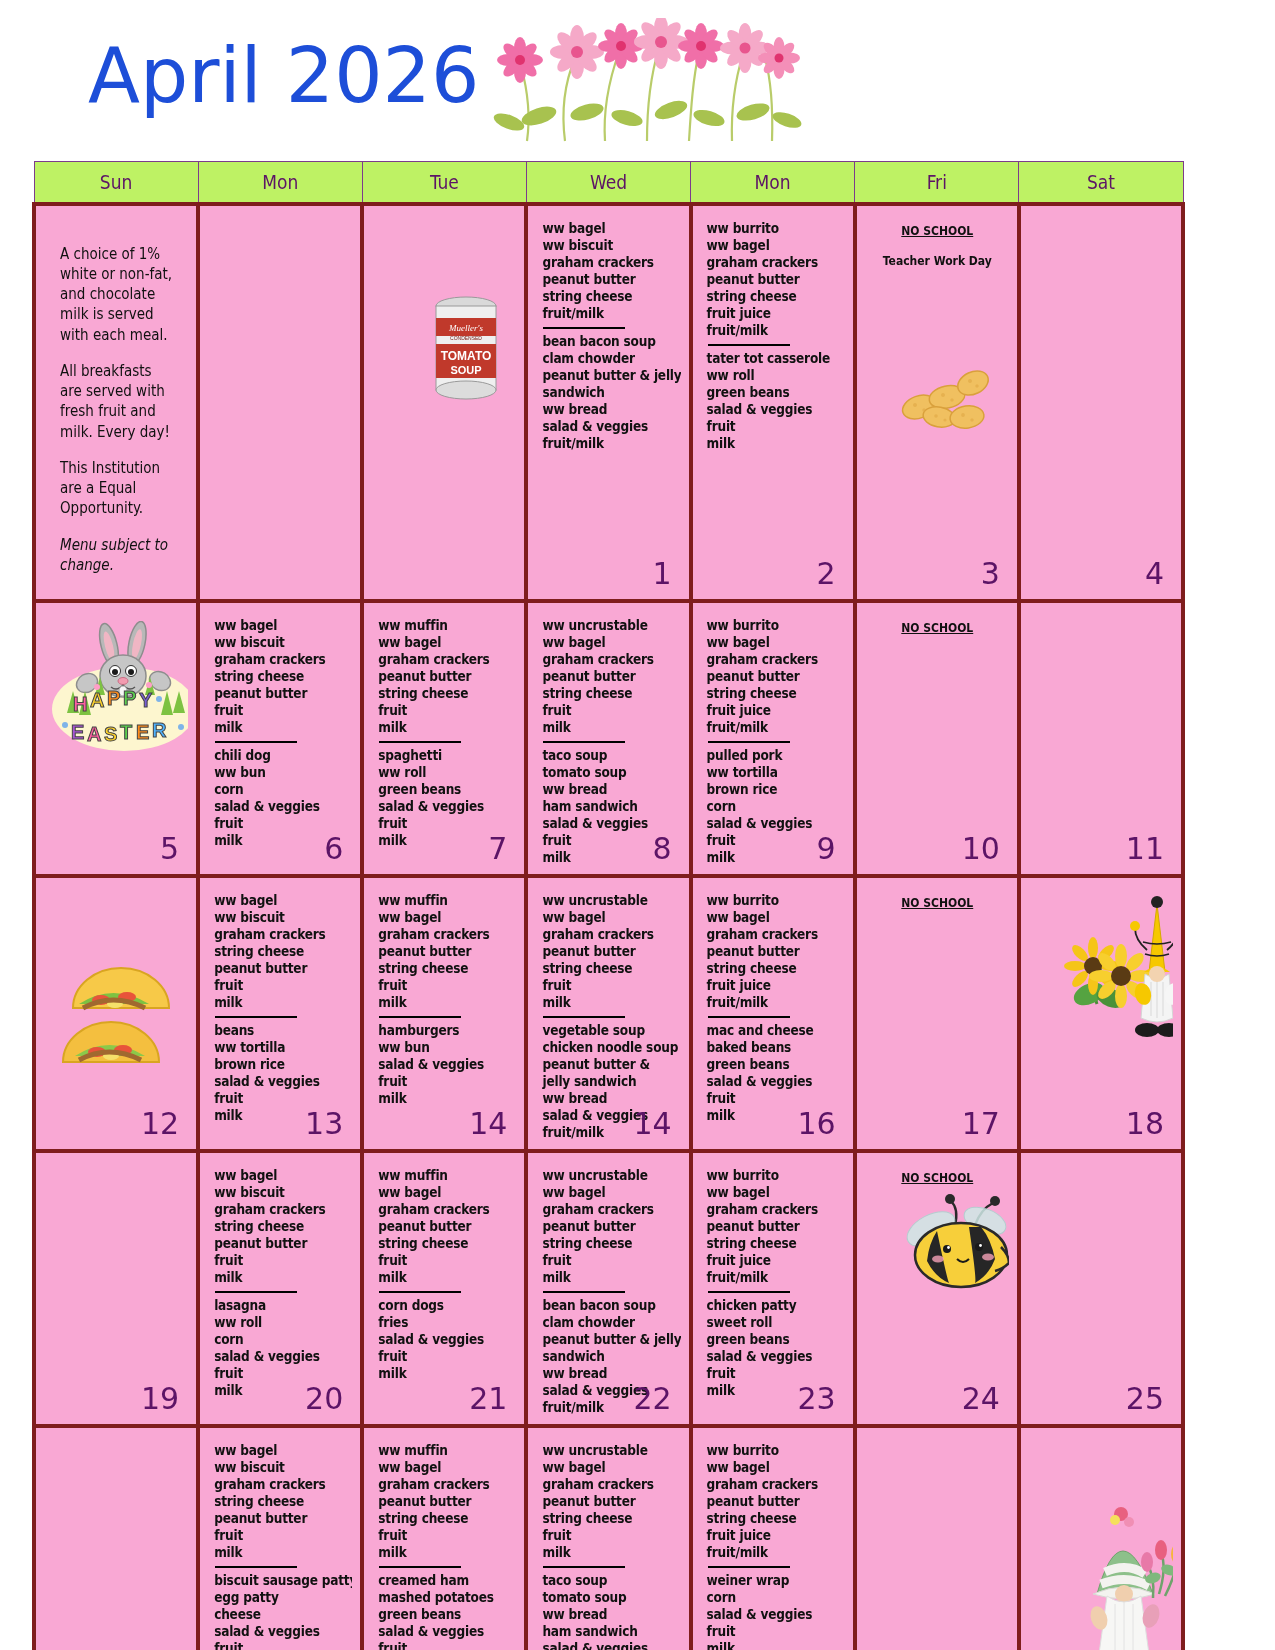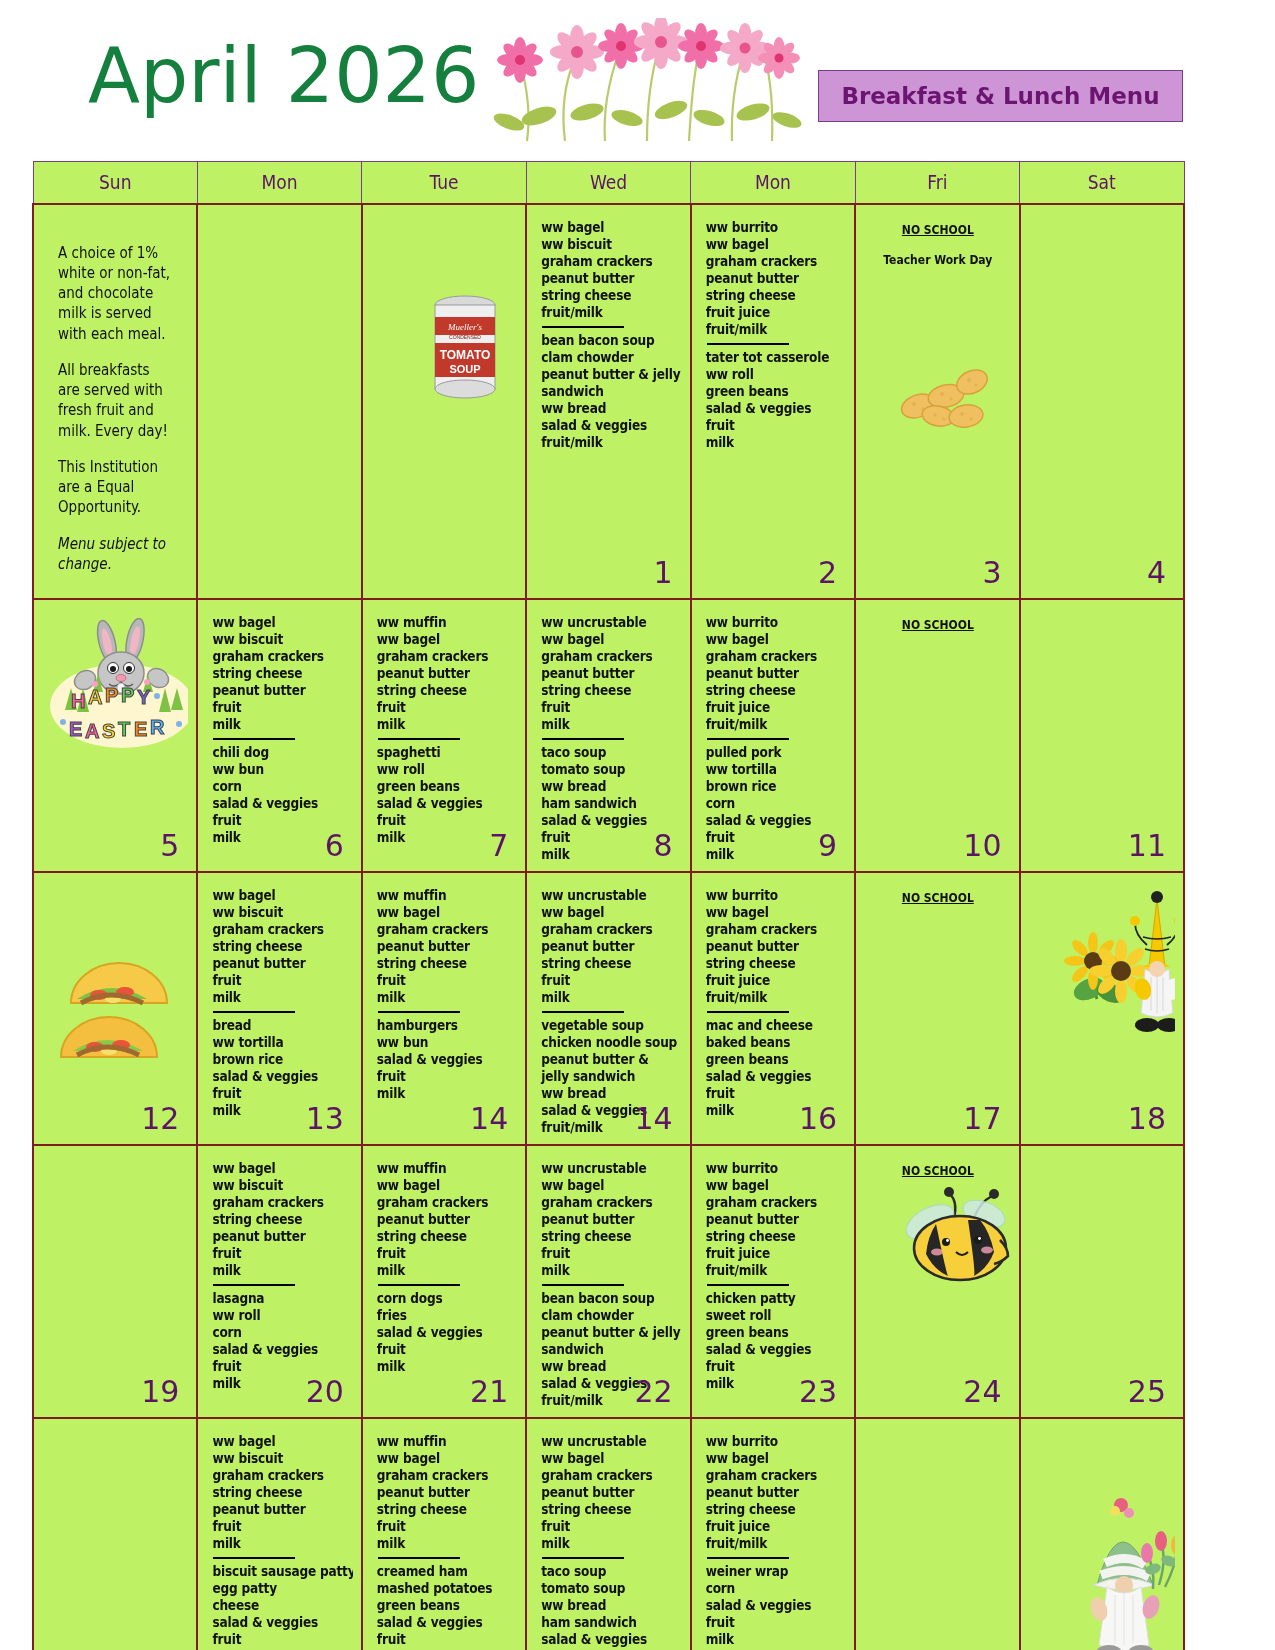--- a/index.html
+++ b/index.html
@@ -19,21 +19,21 @@
   .header {
     position: relative;
     height: 150px;
     width: 1275px;
   }
   .month-title {
     position: absolute;
     left: 88px; top: 38px;
     font-size: 76px;
     font-weight: 400;
-    color: #15803d;
+    color: #1d4ed8;
     letter-spacing: 0px;
     font-family: "DejaVu Sans", sans-serif;
     line-height: 1;
   }
   .flowers {
     position: absolute;
     left: 487px; top: 18px;
     width: 330px; height: 125px;
   }
   .menu-banner {
@@ -64,25 +64,25 @@
   .cal th {
     background: #bef264;
     border: 1px solid #7c3c8c;
     height: 42px;
     font-family: "DejaVu Sans Condensed", "Liberation Sans Narrow", "Liberation Sans", sans-serif;
     font-size: 19px;
     font-weight: 400;
     color: #5c1466;
   }
   .cal td {
-    border: 2px solid #7f1d1d;
+    border: 4px solid #7f1d1d;
     vertical-align: top;
     padding: 8px;
     position: relative;
-    background: #bef264;
+    background: #f9a8d4;
   }
   .cal tr.week td { height: 266px; }
   .cal tr.week:last-child td { height: 268px; }
 
   .cell-inner {
     position: relative;
     width: 100%; height: 100%;
     padding: 6px 5px 0 6px;
     overflow: hidden;
   }
@@ -260,23 +260,20 @@
               <ellipse cx="8" cy="8" rx="9" ry="5" transform="rotate(45 8 8)"></ellipse>
               <ellipse cx="8" cy="-8" rx="9" ry="5" transform="rotate(-45 8 -8)"></ellipse>
               <ellipse cx="-8" cy="8" rx="9" ry="5" transform="rotate(-45 -8 8)"></ellipse>
             </g>
               <circle cx="0" cy="0" r="4.5" fill="#e0336f"></circle>
           </g>
         </g>
       </svg>
     </div>
 
-    <div class="menu-banner">
-      <span>Breakfast &amp; Lunch Menu</span>
-    </div>
   </div>
 
   <table class="cal">
     <thead>
       <tr>
         <th>Sun</th>
         <th>Mon</th>
         <th>Tue</th>
         <th>Wed</th>
         <th>Mon</th>
@@ -594,21 +591,21 @@
                 <div>ww bagel</div>
                 <div>ww biscuit</div>
                 <div>graham crackers</div>
                 <div>string cheese</div>
                 <div>peanut butter</div>
                 <div>fruit</div>
                 <div>milk</div>
               </div>
               <div class="sep"></div>
               <div class="meal">
-                <div>bread</div>
+                <div>beans</div>
                 <div>ww tortilla</div>
                 <div>brown rice</div>
                 <div>salad &amp; veggies</div>
                 <div>fruit</div>
                 <div>milk</div>
               </div>
               <div class="daynum">13</div>
             </div>
           </td>
           <td>

